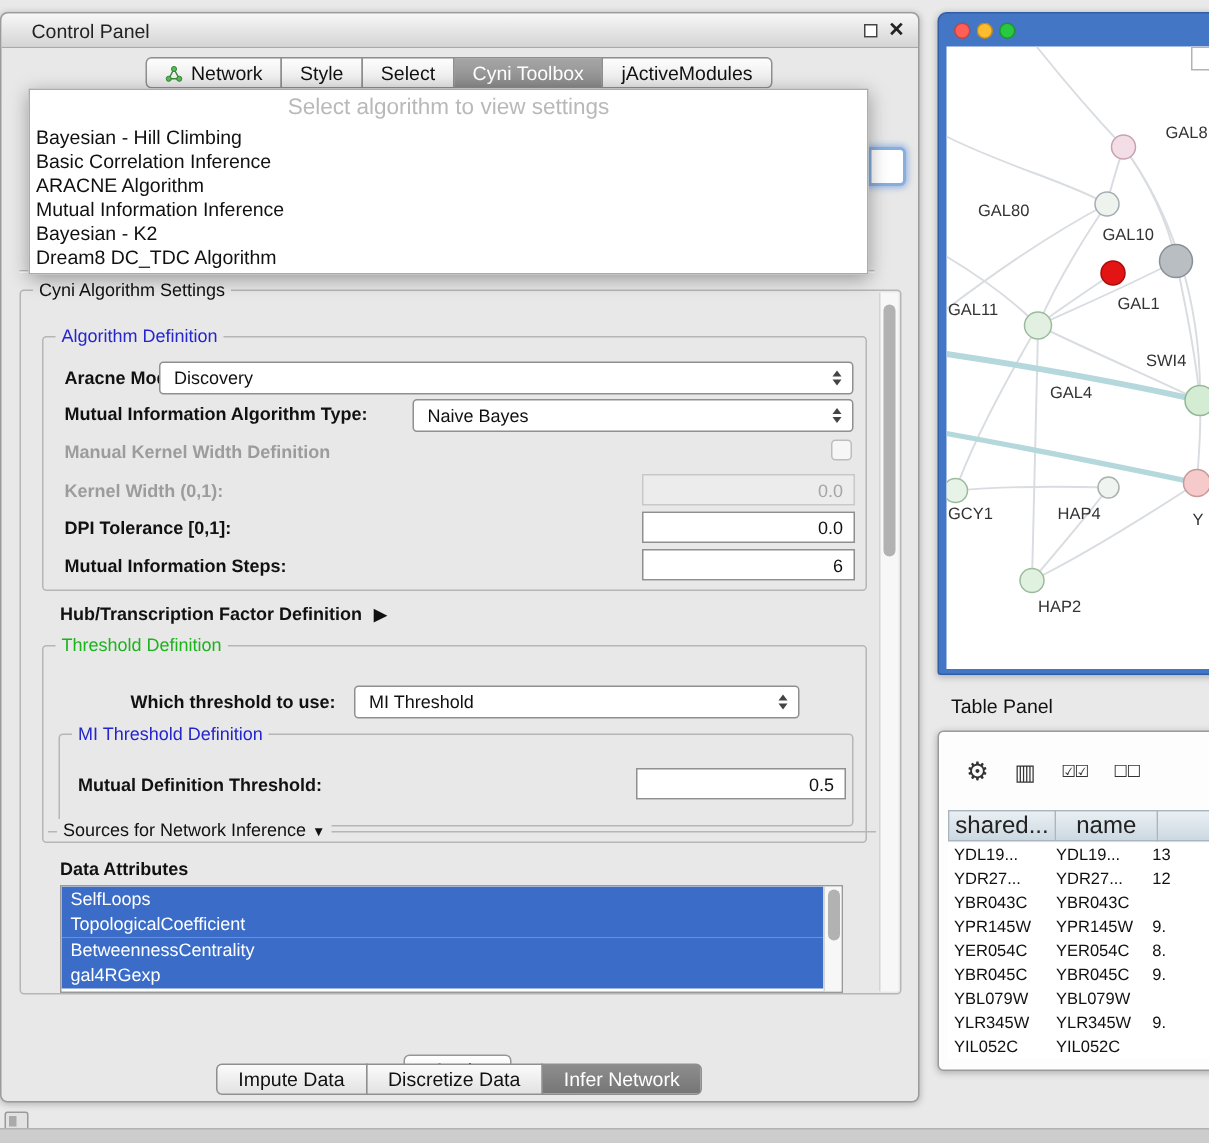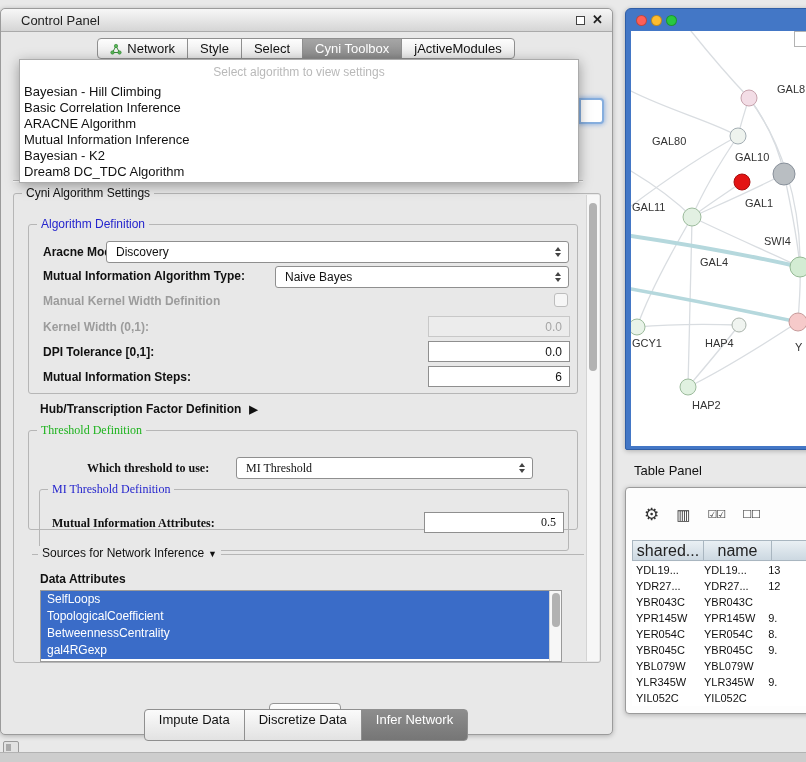--- a/index.html
+++ b/index.html
@@ -15,21 +15,21 @@
   .tab-bar{position:absolute;top:29px;left:0;width:100%;display:flex;justify-content:center;z-index:20;}
   .tab{display:flex;align-items:center;gap:5px;height:21px;padding:0 12px;border:1px solid #8f8f8f;margin-left:-1px;background:linear-gradient(#fdfdfd,#e7e7e7);font-size:13px;white-space:nowrap;}
   .tab.active{background:linear-gradient(#a6a6a6,#8a8a8a);color:#fff;}
   .tab:first-child{border-radius:4px 0 0 4px;}
   .tab:last-child{border-radius:0 4px 4px 0;}
   .tab-ico{width:12px;height:12px;}
   .groove{position:absolute;left:12px;top:171px;width:570px;height:2px;border-top:1px solid #b9b9b9;border-bottom:1px solid #f9f9f9;}
   .focus-frag{position:absolute;left:578px;top:89px;width:25px;height:26px;background:#fff;border:2px solid #86aede;border-radius:0 4px 4px 0;box-shadow:0 0 4px 1px rgba(100,150,220,.6);z-index:10;}
   
   .popup{position:absolute;left:18px;top:50px;width:560px;background:#fff;border:1px solid #ababab;box-shadow:0 3px 12px rgba(0,0,0,.35);z-index:40;padding-bottom:2px;}
-  .pop-ph{height:24px;line-height:24px;text-align:center;color:#b9b9b9;font-size:12px;}
+  .pop-ph{height:24px;line-height:24px;text-align:center;color:#b9b9b9;font-size:15px;}
   .pitem{height:16px;line-height:16px;padding-left:4px;font-size:13px;color:#111;white-space:nowrap;}
   .pitem.sel{font-weight:normal;}
   
   .tgroup{position:absolute;border:1px solid #b6b6b6;border-radius:3px;}
   .gtitle{position:absolute;top:-8px;left:8px;background:#e8e8e8;padding:0 4px;font-size:12px;white-space:nowrap;color:#111;}
   .gtitle.blue{color:#2525cd;}
   .gtitle.green{color:#1db31d;}
   .lbl{position:absolute;font-size:12px;font-weight:bold;white-space:nowrap;}
   .lbl.disabled{color:#9c9c9c;}
   .combo{position:absolute;height:22px;background:#fff;border:1px solid #8f8f8f;border-radius:3px;display:flex;align-items:center;gap:20px;}
@@ -45,21 +45,21 @@
   .hub-row .arrow{font-size:11px;margin-left:8px;}
   .sources-line{position:absolute;border-top:1px solid #b6b6b6;height:2px;}
   .sources-line .gtitle{top:-9px;left:6px;font-weight:normal;}
   .src-arrow{font-size:9px;margin-left:4px;}
   .attr-list{position:absolute;background:#fff;border:1px solid #9a9a9a;overflow:hidden;}
   .attr-item{height:17px;line-height:17px;background:#3a6cc8;color:#fff;font-size:12px;padding-left:6px;white-space:nowrap;}
   .scrollbar{position:absolute;background:#f7f7f7;border-left:1px solid #d4d4d4;}
   .thumb{position:absolute;background:#b2b2b2;border-radius:5px;}
   .apply-btn{position:absolute;left:268px;top:667px;width:72px;height:22px;border:1px solid #969696;border-radius:4px;background:linear-gradient(#ffffff,#e7e7e7);font-size:13px;text-align:center;line-height:20px;margin-top:27px;}
   .bottom-tab-bar{position:absolute;top:700px;left:0;width:100%;display:flex;justify-content:center;}
-  .btab{height:32px;line-height:19px;padding:0 14px;border:1px solid #8f8f8f;margin-left:-1px;background:linear-gradient(#fbfbfb,#e2e2e2);font-size:13px;white-space:nowrap;}
+  .btab{height:21px;line-height:19px;padding:0 14px;border:1px solid #8f8f8f;margin-left:-1px;background:linear-gradient(#fbfbfb,#e2e2e2);font-size:13px;white-space:nowrap;}
   .btab.active{background:linear-gradient(#8d8d8d,#767676);color:#fff;}
   .btab:first-child{border-radius:4px 0 0 4px;}
   .btab:last-child{border-radius:0 4px 4px 0;}
   
   .net{left:625px;top:8px;width:195px;height:442px;background:#4377c6;border:1px solid #2f5ea6;border-radius:6px 6px 2px 2px;}
   .lights{position:absolute;left:10px;top:6px;display:flex;gap:4px;}
   .light{width:11px;height:11px;border-radius:50%;border:1px solid rgba(0,0,0,.25);}
   .net-content{position:absolute;left:5px;top:22px;width:185px;height:415px;background:#fff;overflow:hidden;}
   .net-content svg{position:absolute;left:0;top:0;}
   .nlabel{position:absolute;font-size:11px;color:#333;white-space:nowrap;}
@@ -158,35 +158,35 @@
       <div class="field" style="left:399px;top:116px;width:142px;">0.0</div>
 
       <div class="lbl" style="left:14px;top:145px;">Mutual Information Steps:</div>
       <div class="field" style="left:399px;top:141px;width:142px;">6</div>
     </div>
 
     <div class="hub-row" style="left:26px;top:208px;">
       <span>Hub/Transcription Factor Definition</span><span class="arrow">▶</span>
     </div>
 
-    <div class="tgroup" style="left:14px;top:236px;width:550px;height:100px;font-family:Liberation Serif, serif;">
+    <div class="tgroup" style="left:14px;top:236px;width:550px;height:132px;">
       <div class="gtitle green">Threshold Definition</div>
 
       <div class="lbl" style="left:58px;top:30px;">Which threshold to use:</div>
       <div class="combo" style="left:207px;top:26px;width:297px;">
         <span class="cval">MI Threshold</span>
         <span class="stepper">
             <i class="up"></i>
             <i class="dn"></i>
           </span>
       </div>
 
       <div class="tgroup" style="left:10px;top:58px;width:530px;height:62px;">
         <div class="gtitle blue">MI Threshold Definition</div>
-        <div class="lbl" style="left:12px;top:26px;">Mutual Information Attributes:</div>
+        <div class="lbl" style="left:12px;top:26px;">Mutual Definition Threshold:</div>
         <div class="field" style="left:384px;top:22px;width:140px;">0.5</div>
       </div>
     </div>
 
     <div class="sources-line" style="left:18px;top:360px;width:552px;">
       <div class="gtitle">
         <span>Sources for Network Inference</span><span class="src-arrow">▼</span>
       </div>
     </div>
 

